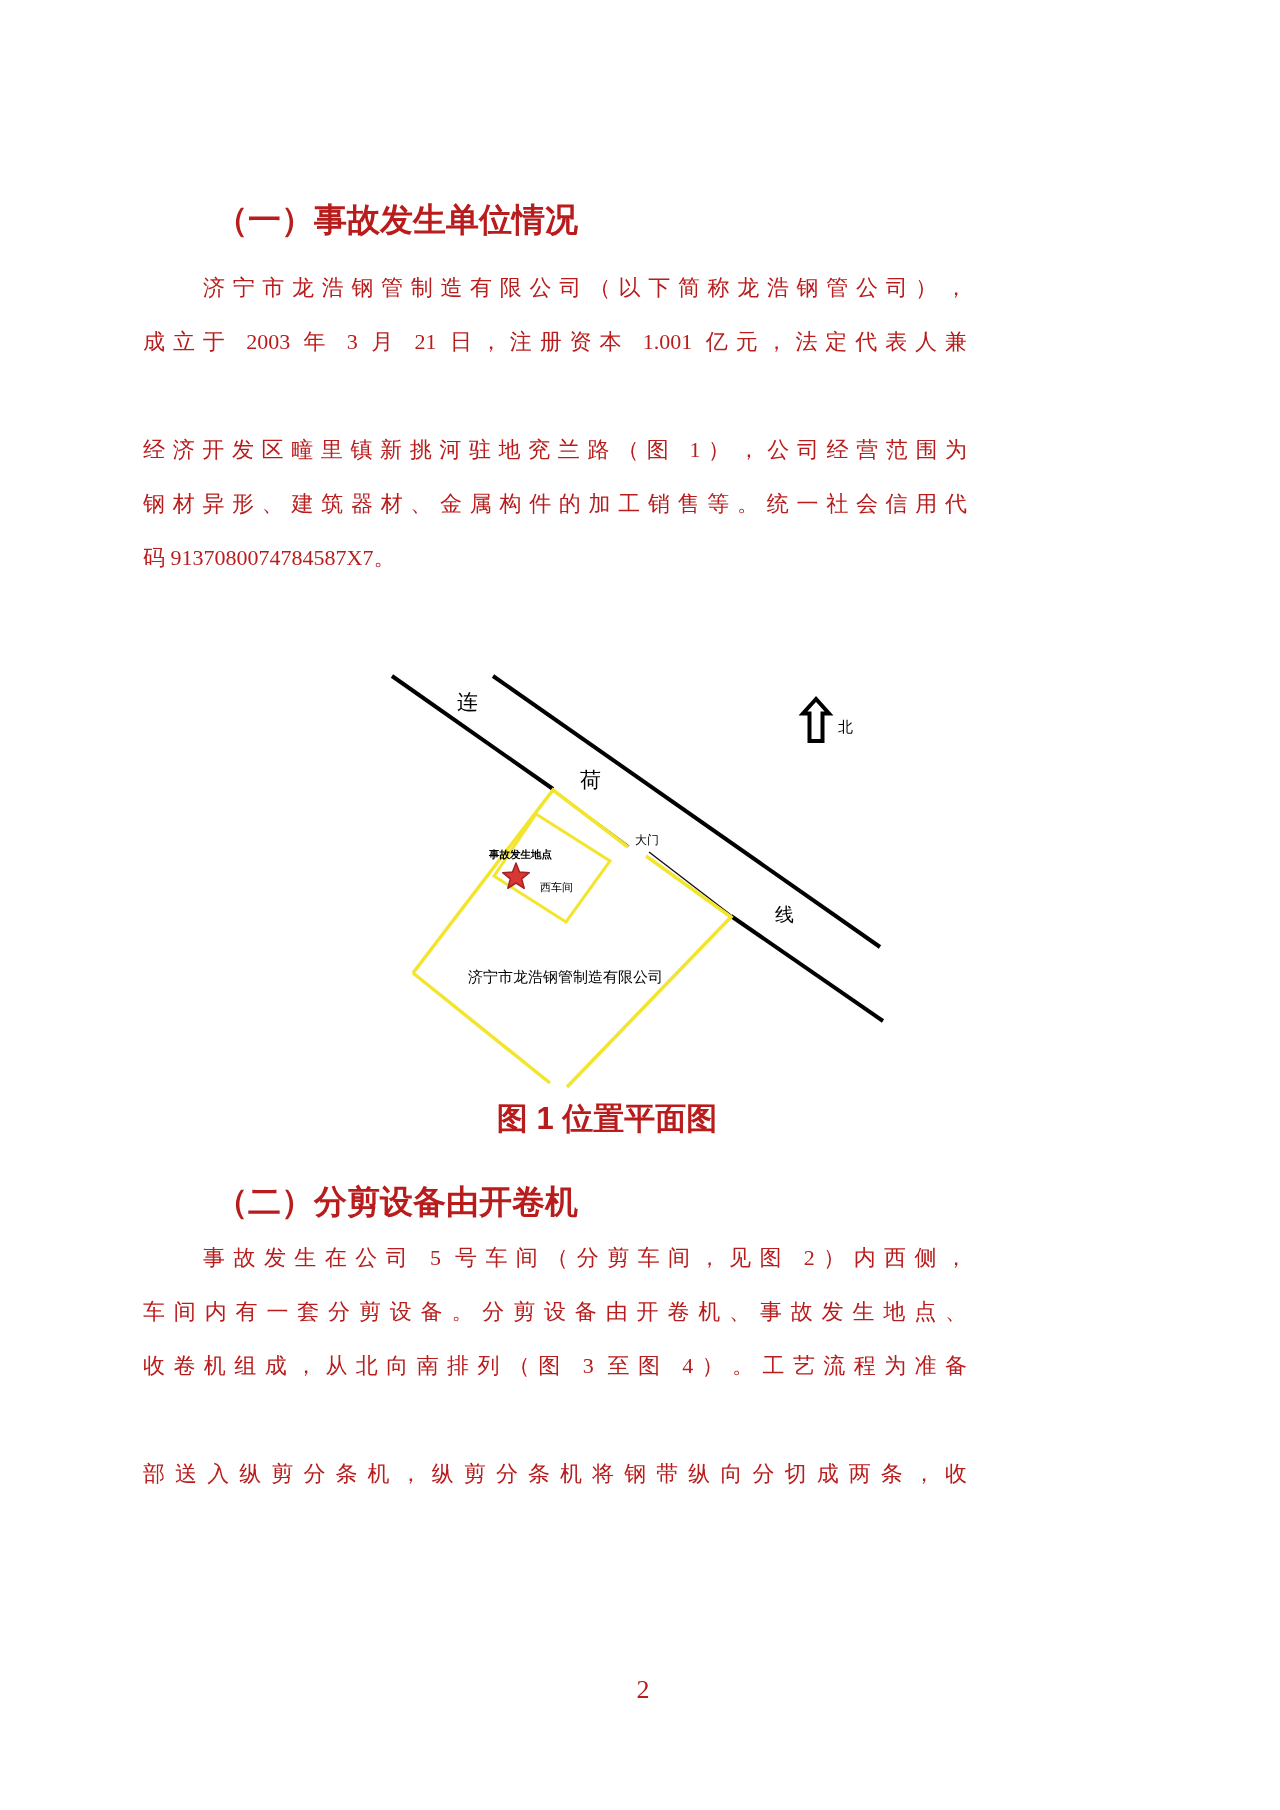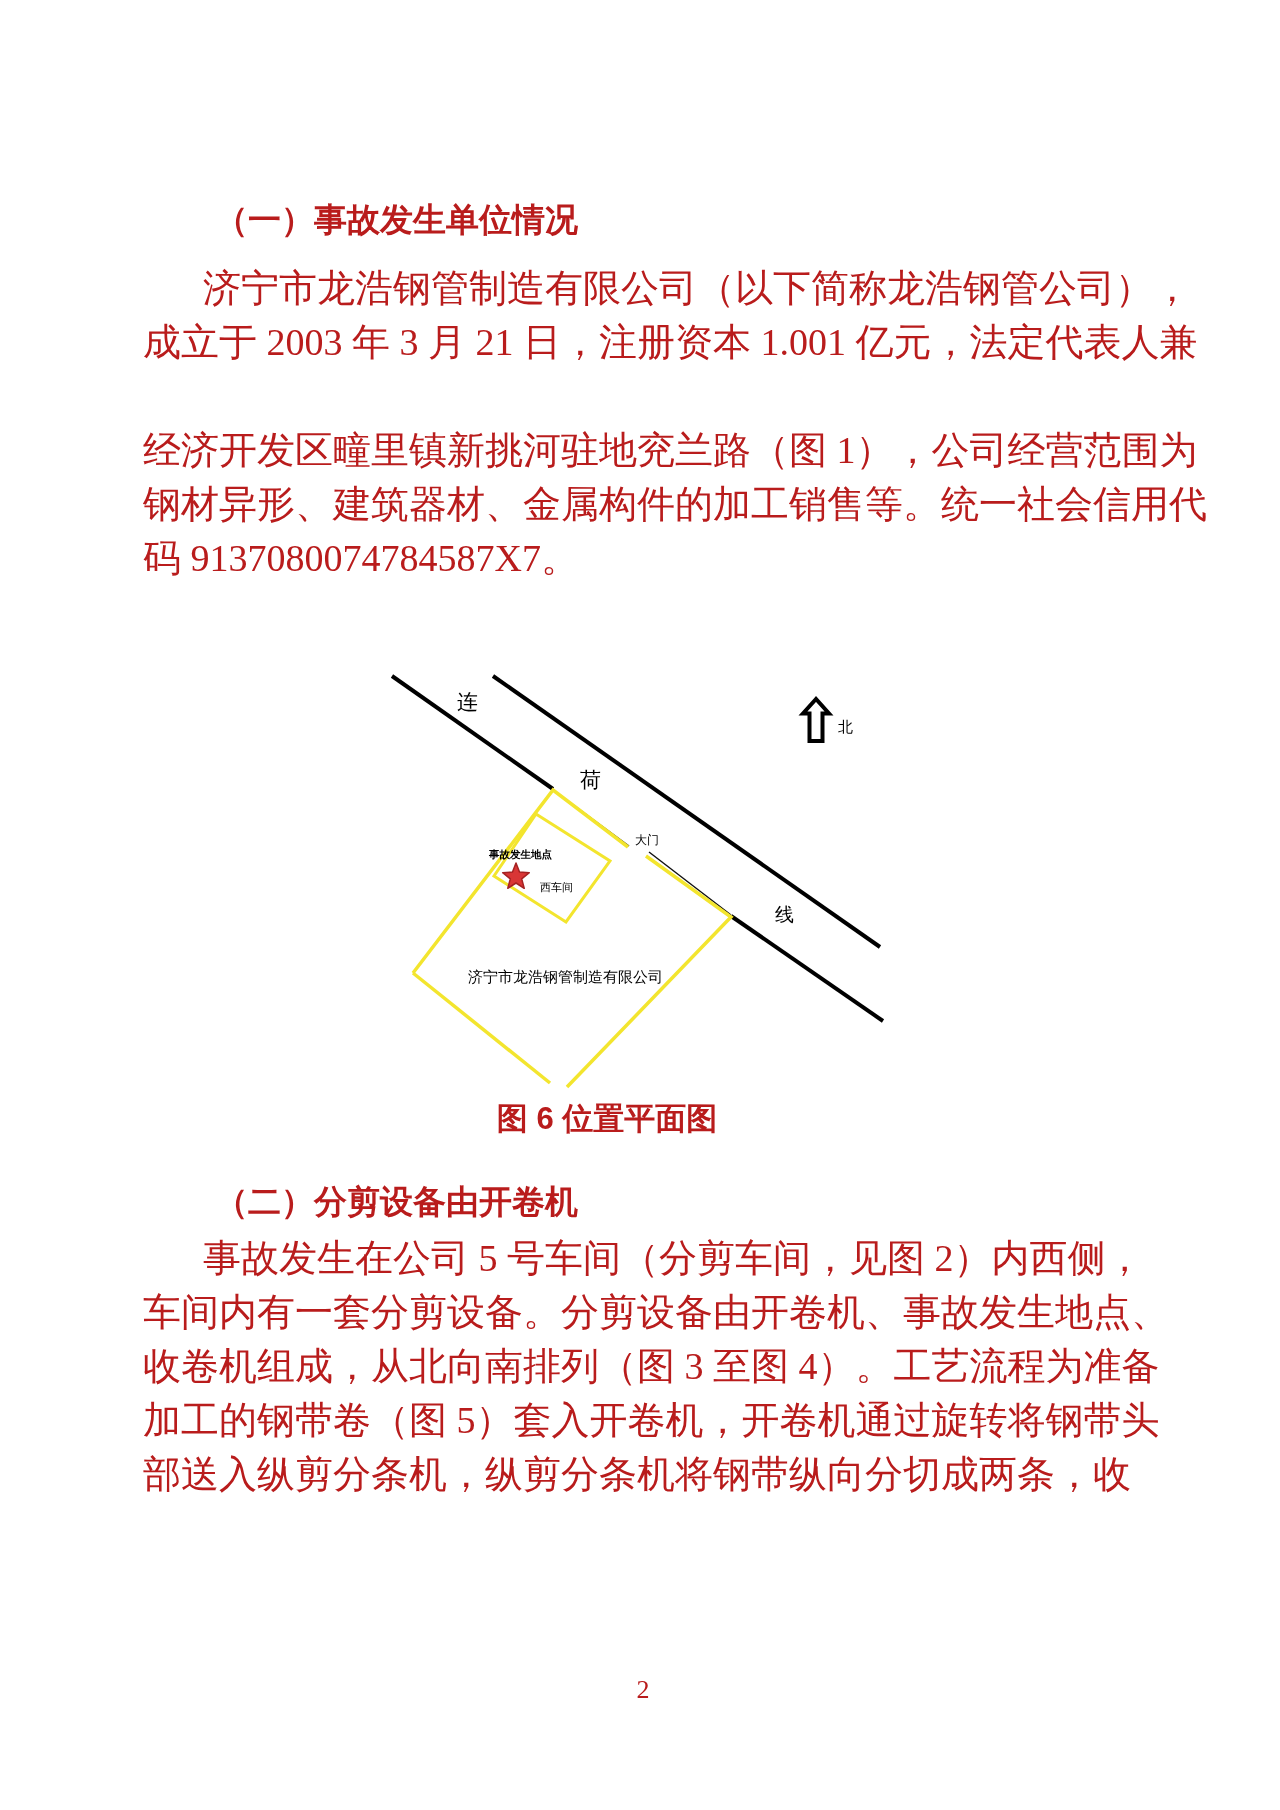--- a/index.html
+++ b/index.html
@@ -14,21 +14,21 @@
   }
   .heading{
     position:absolute;left:143px;width:824px;
     padding-left:72px;box-sizing:border-box;
     font-size:33px;font-weight:bold;
     line-height:44px;white-space:nowrap;
     font-family:"Liberation Sans","DejaVu Sans",sans-serif;
   }
   .bodyline{
     position:absolute;left:143px;width:824px;
-    font-size:38px;line-height:44px;
+    font-size:22px;line-height:44px;
     text-align:justify;text-align-last:justify;
     white-space:nowrap;
   }
   .bodyline.indent{padding-left:60px;box-sizing:border-box;}
   .bodyline.lastline{text-align-last:left;}
   .figure-caption{
     position:absolute;top:1098px;left:607px;
     transform:translateX(-50%);
     font-size:31px;font-weight:bold;line-height:42px;
     white-space:nowrap;
@@ -81,25 +81,24 @@
 
     <text x="635" y="844" font-size="12">大门</text>
 
     <text x="489" y="858" font-size="10.5" font-weight="bold">事故发生地点</text>
 
     <text x="540" y="891" font-size="11">西车间</text>
 
     <text x="468" y="982" font-size="15">济宁市龙浩钢管制造有限公司</text>
   </svg>
 
-  <div class="figure-caption">图 6 位置平面图</div>
+  <div class="figure-caption">图 1 位置平面图</div>
 
   <div class="heading" style="top:1180px">（二）分剪设备由开卷机</div>
 
   <div class="bodyline indent" style="top:1236px">事故发生在公司 5 号车间（分剪车间，见图 2）内西侧，</div>
   <div class="bodyline" style="top:1290px">车间内有一套分剪设备。分剪设备由开卷机、事故发生地点、</div>
   <div class="bodyline" style="top:1344px">收卷机组成，从北向南排列（图 3 至图 4）。工艺流程为准备</div>
-  <div class="bodyline" style="top:1398px">加工的钢带卷（图 5）套入开卷机，开卷机通过旋转将钢带头</div>
   <div class="bodyline" style="top:1452px">部送入纵剪分条机，纵剪分条机将钢带纵向分切成两条，收</div>
 
   <div class="page-number">2</div>
 
 </div>
 
 </body></html>

